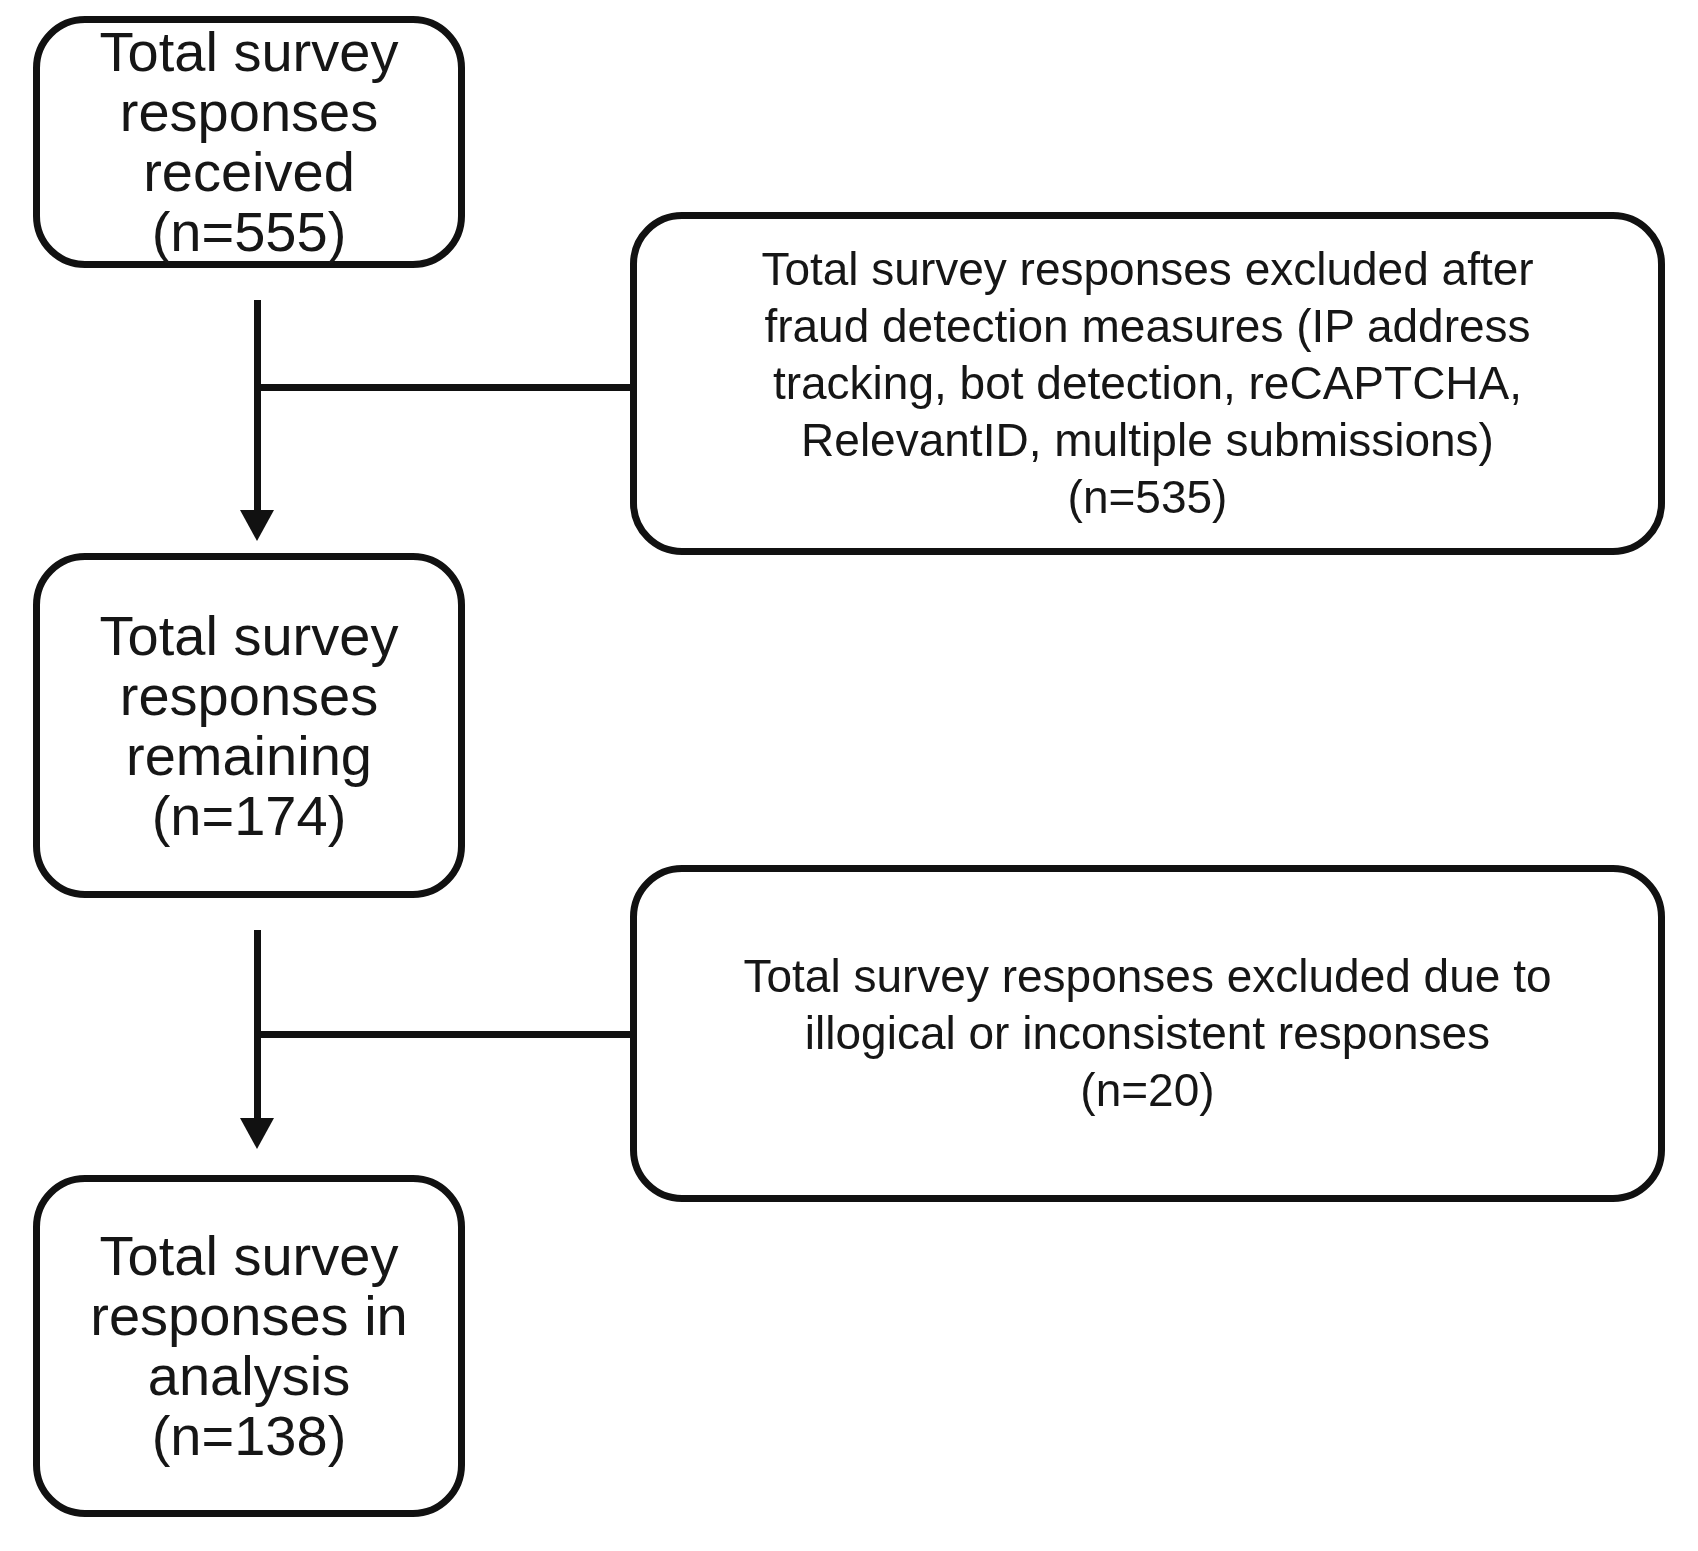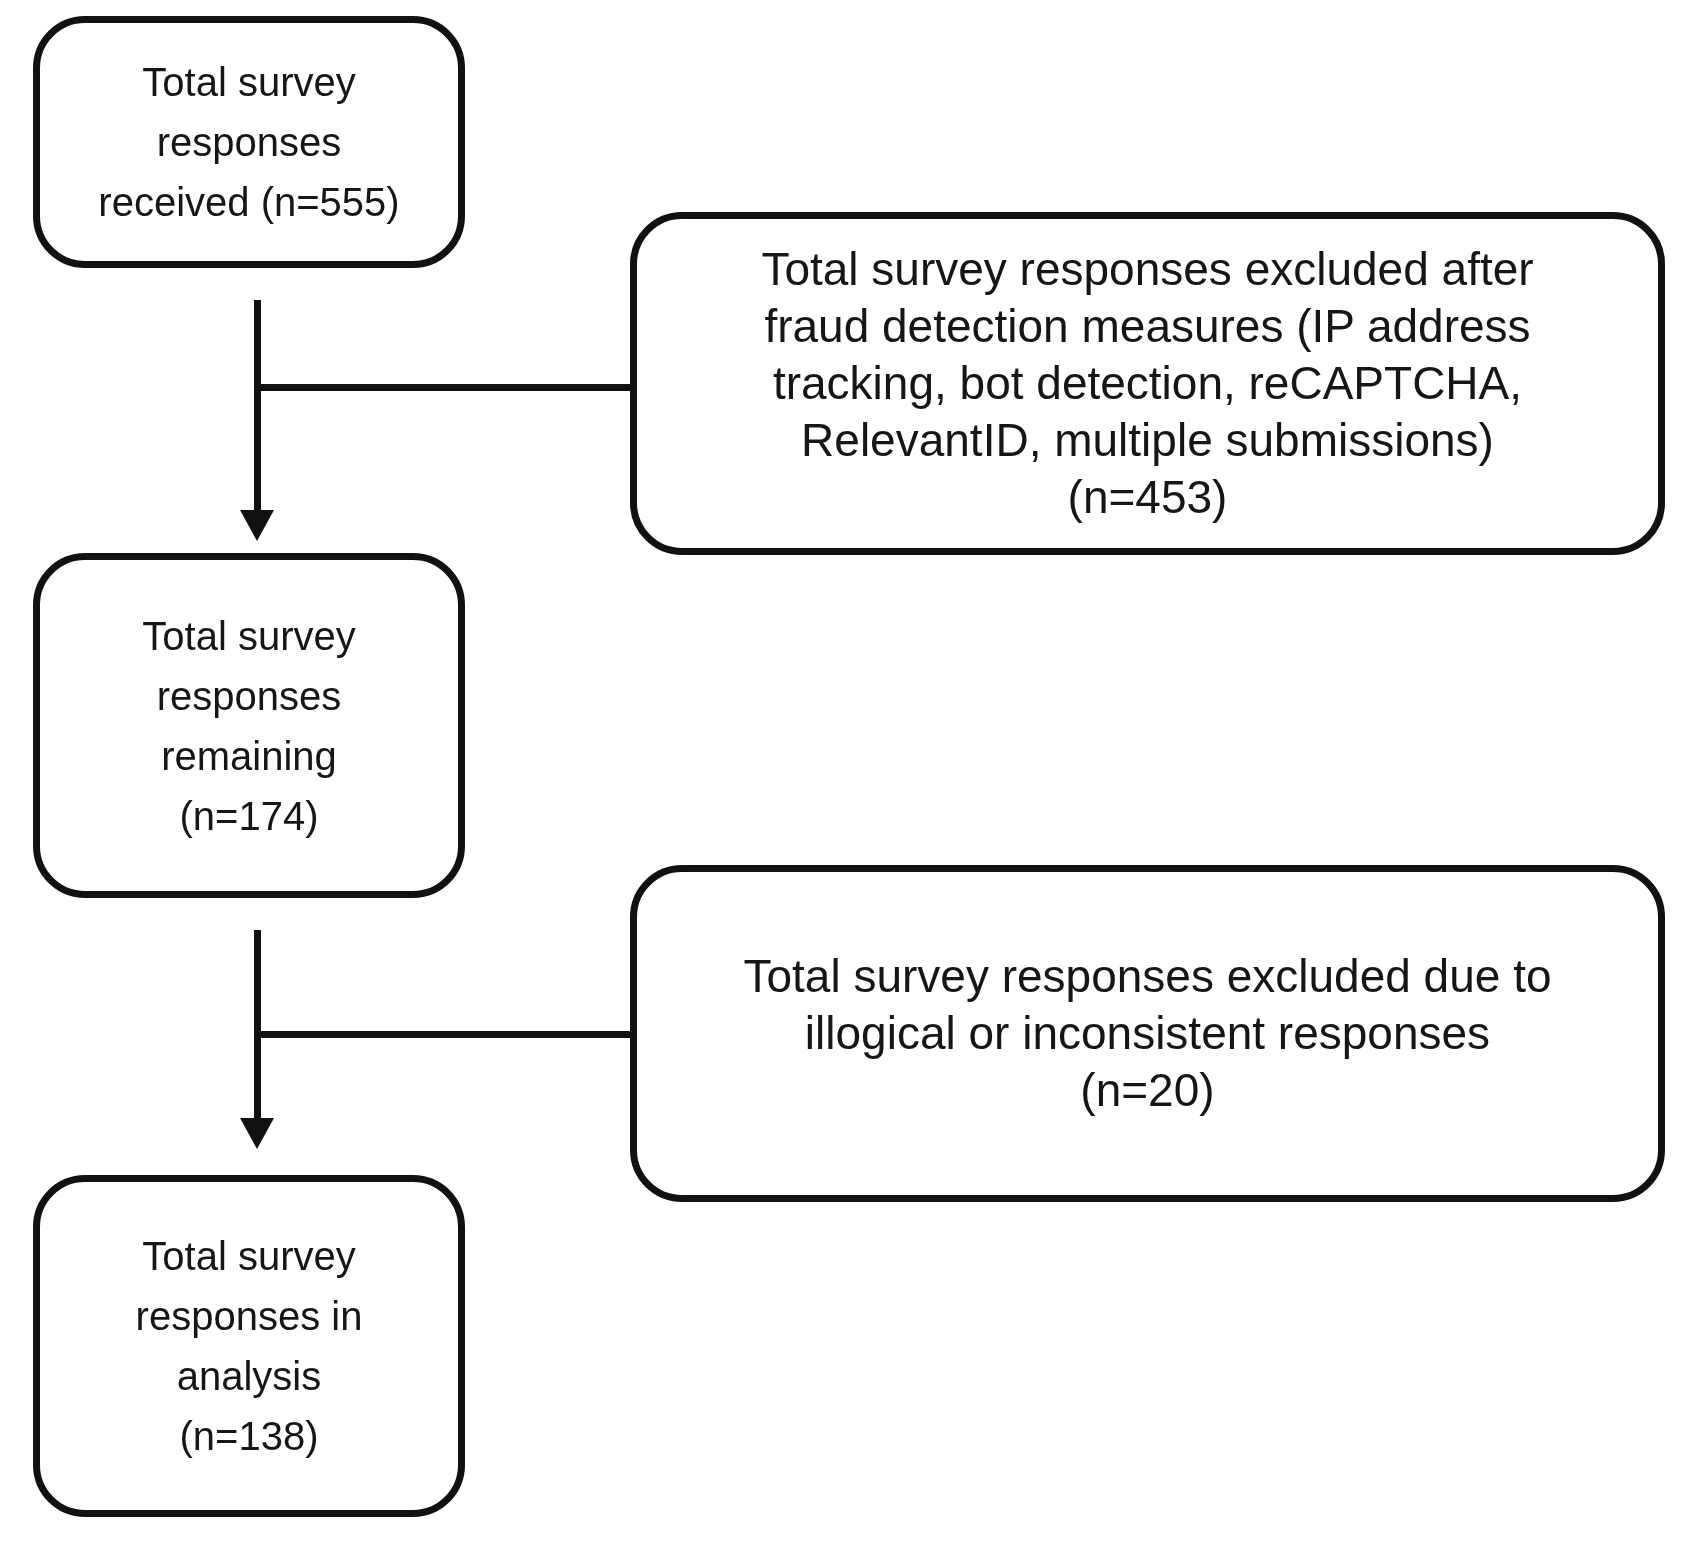--- a/index.html
+++ b/index.html
@@ -19,21 +19,21 @@
     border-radius: 52px;
     display: flex;
     align-items: center;
     justify-content: center;
     text-align: center;
   }
   .node .label {
     white-space: pre-line;
     color: #161616;
   }
-  .left-col .label  { font-size: 40px; line-height: 60px; }
+  .left-col .label  { font-size: 56px; line-height: 60px; }
   .right-col .label { font-size: 46px; line-height: 57px; }
 
   .node-received           { left: 33px;  top: 16px;   width: 432px;  height: 252px; }
   .node-excluded-fraud     { left: 630px; top: 212px;  width: 1035px; height: 343px; }
   .node-remaining          { left: 33px;  top: 553px;  width: 432px;  height: 345px; }
   .node-excluded-illogical { left: 630px; top: 865px;  width: 1035px; height: 337px; }
   .node-analysis           { left: 33px;  top: 1175px; width: 432px;  height: 342px; }
 
   .vline, .hline { position: absolute; background: #111111; }
   .vline { width: 7px; }
@@ -72,21 +72,21 @@
     <div class="label">Total survey
 responses
 received (n=555)</div>
   </div>
 
   <div class="node right-col node-excluded-fraud">
     <div class="label">Total survey responses excluded after
 fraud detection measures (IP address
 tracking, bot detection, reCAPTCHA,
 RelevantID, multiple submissions)
-(n=453)</div>
+(n=535)</div>
   </div>
 
   <div class="node left-col node-remaining">
     <div class="label">Total survey
 responses
 remaining
 (n=174)</div>
   </div>
 
   <div class="node right-col node-excluded-illogical">

